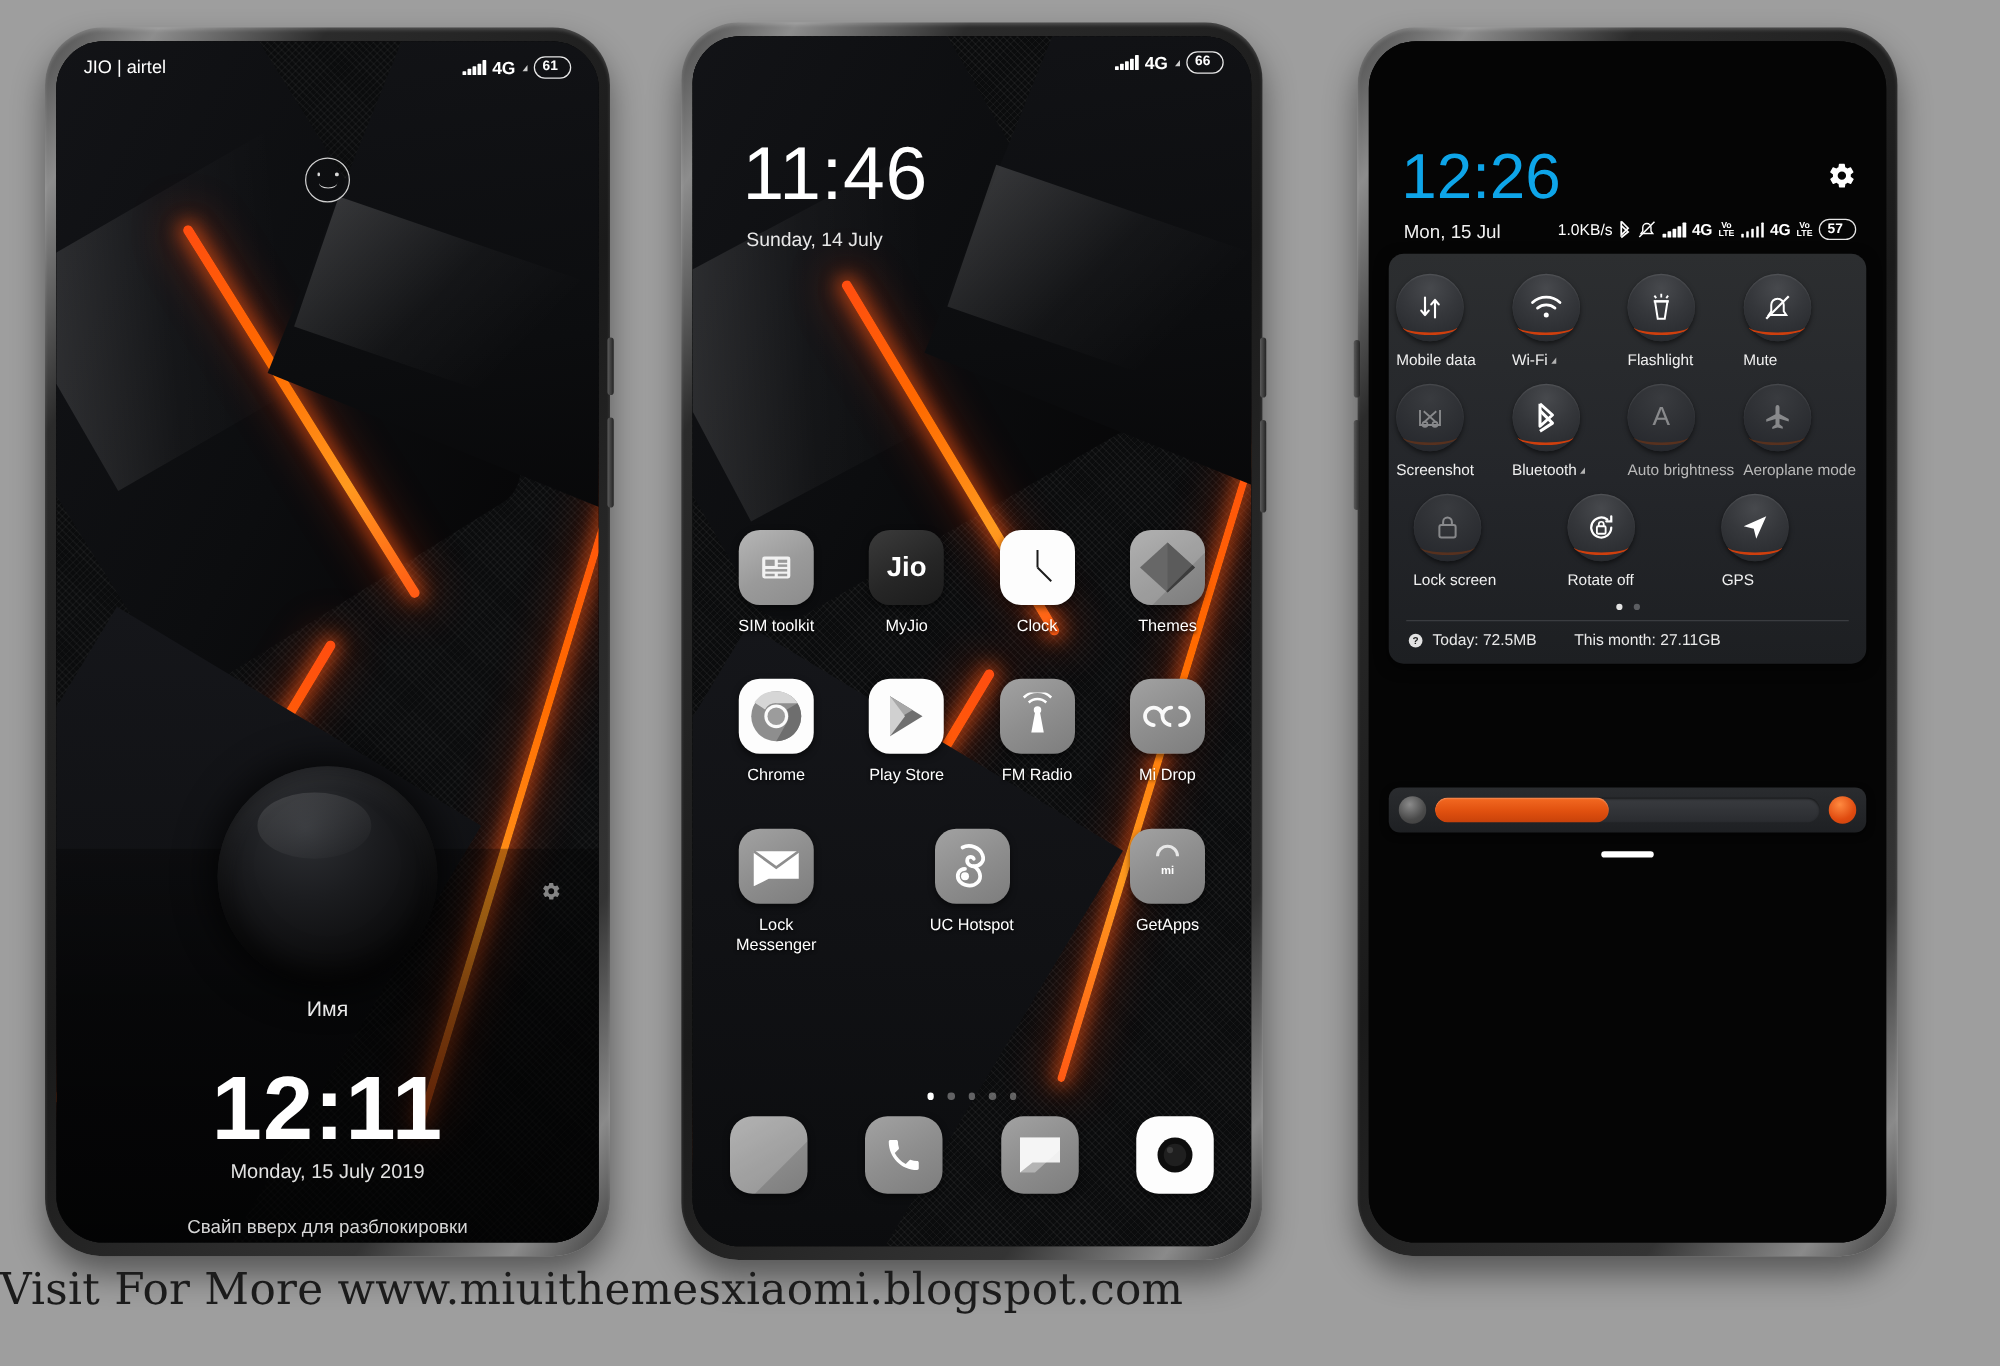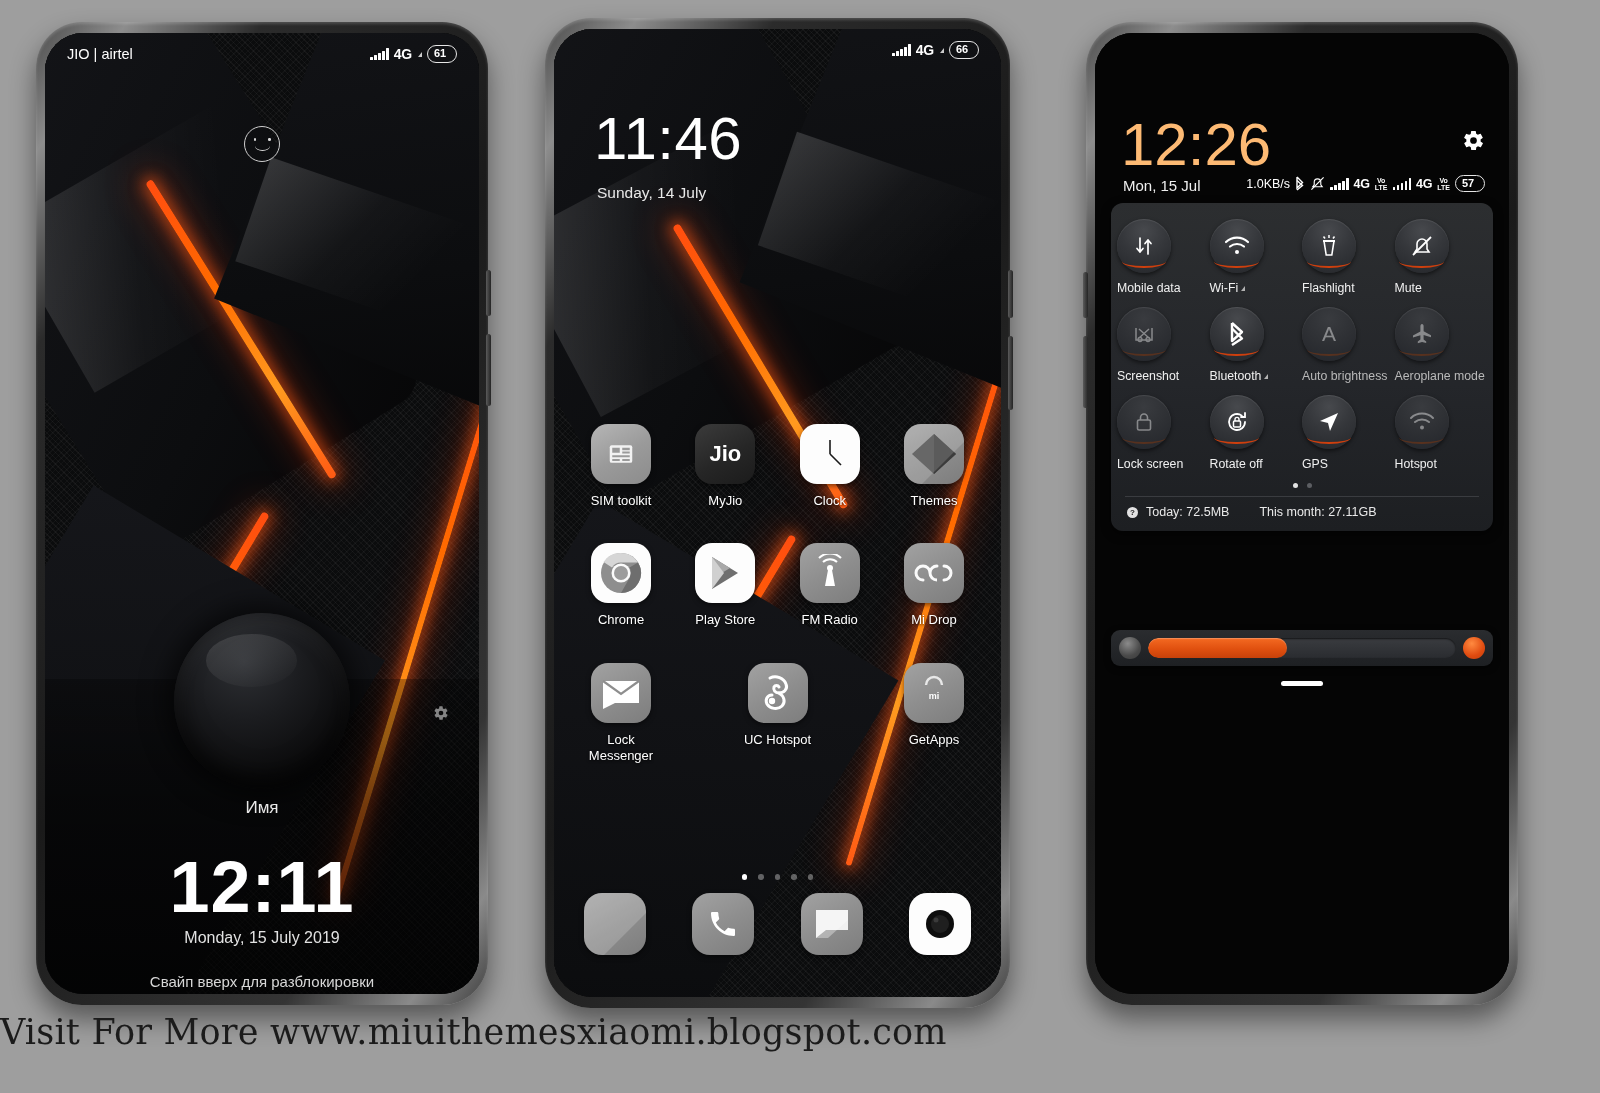--- a/index.html
+++ b/index.html
@@ -254,21 +254,21 @@
 
   
   .shade {
     position: absolute;
     inset: 0;
     background: #050505;
   }
   .shade-clock {
     position: absolute;
     left: 26px; top: 82px;
-    color: #fdba74; font-size: 60px; font-weight: 300; line-height: 1;
+    color: #0ea5e9; font-size: 51px; font-weight: 300; line-height: 1;
   }
   .shade-date {
     position: absolute;
     left: 28px; top: 144px;
     color: #efefef; font-size: 15px;
   }
   .shade-gear {
     position: absolute;
     right: 24px; top: 96px;
     width: 23px; height: 23px;
@@ -822,32 +822,20 @@
         <div class="qs-cell">
           <div class="qs-btn">
             <svg width="24" height="24" viewBox="0 0 24 24">
               <path d="M21 3L3 11l8 2 2 8z" fill="#fff"></path>
             </svg>
           </div>
           <div class="qs-lbl">
               <span>GPS</span>
             </div>
         </div>
-        <div class="qs-cell">
-          <div class="qs-btn dim">
-            <svg width="26" height="22" viewBox="0 0 26 22">
-              <path d="M2 7a16 16 0 0122 0" stroke="#fff" stroke-width="2" fill="none" stroke-linecap="round"></path>
-              <path d="M6 11a11 11 0 0114 0" stroke="#fff" stroke-width="2" fill="none" stroke-linecap="round"></path>
-              <circle cx="13" cy="16.5" r="2" fill="#fff"></circle>
-            </svg>
-          </div>
-          <div class="qs-lbl">
-              <span>Hotspot</span>
-            </div>
-        </div>
       </div>
 
       <div class="qs-dots">
         <span class="on"></span>
         <span></span>
       </div>
 
       <div class="qs-divider"></div>
 
       <div class="qs-usage">

